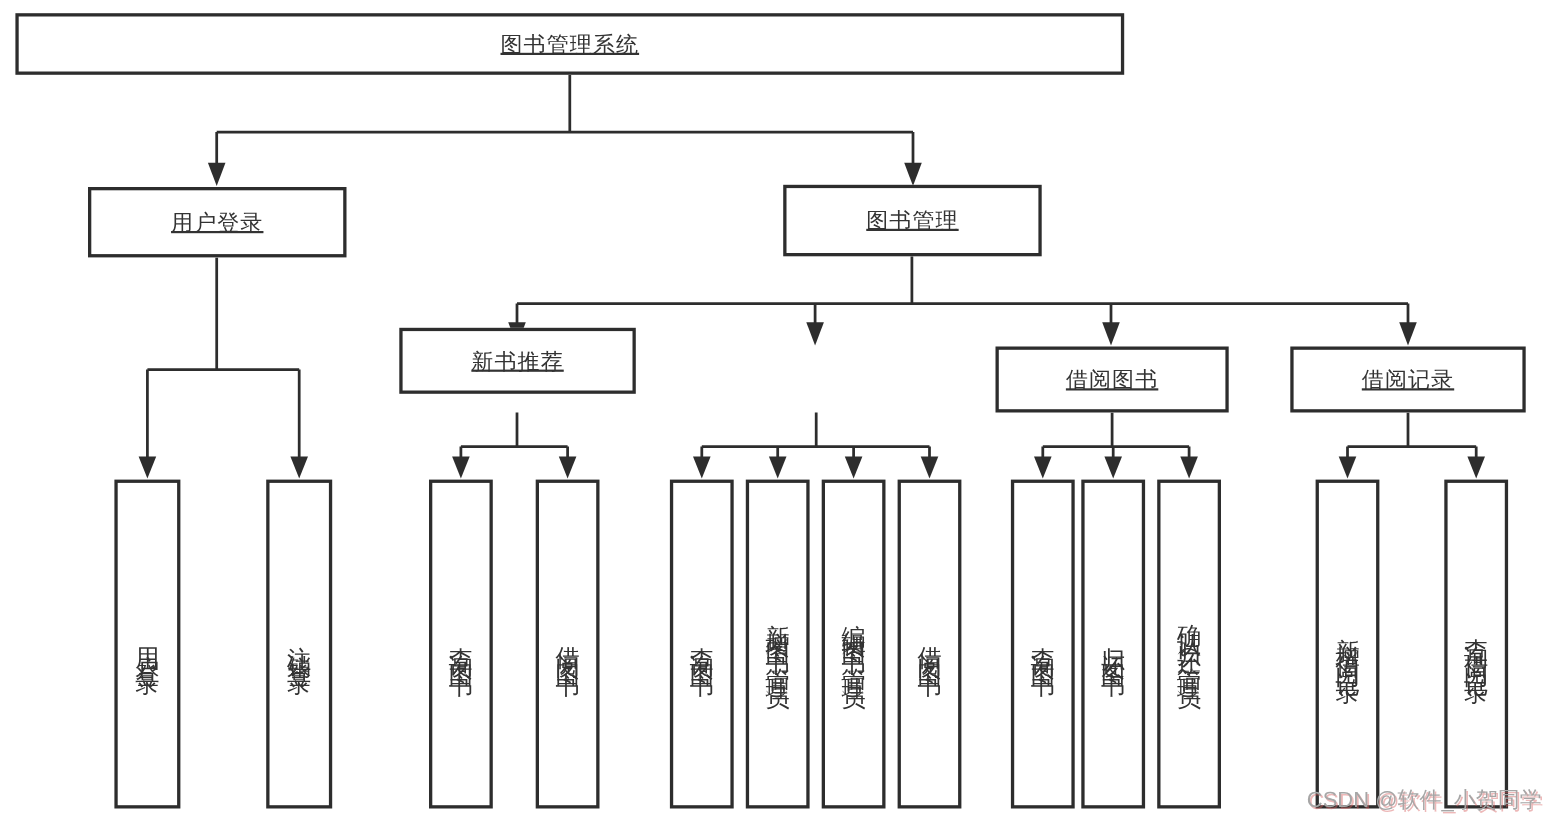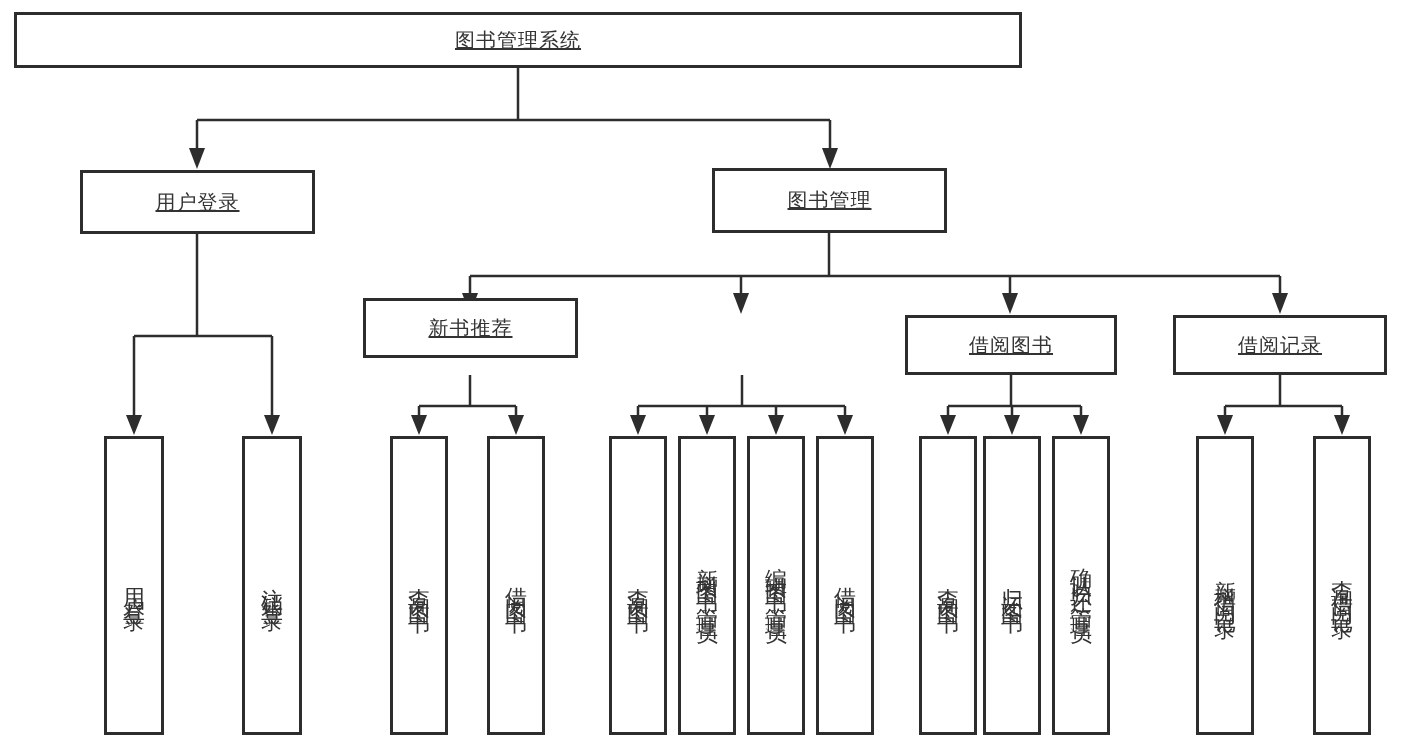--- a/index.html
+++ b/index.html
@@ -150,14 +150,15 @@
     <span>确认归还（管理员）</span>
   </div>
 
   <div class="node v-node" style="left:1196px;top:436px;width:58px;height:299px">
     <span>新增借阅记录</span>
   </div>
   <div class="node v-node" style="left:1313px;top:436px;width:58px;height:299px">
     <span>查询借阅记录</span>
   </div>
 
+  <div class="watermark">CSDN @软件_小贺同学</div>
 
 </div>
 
 </body></html>

